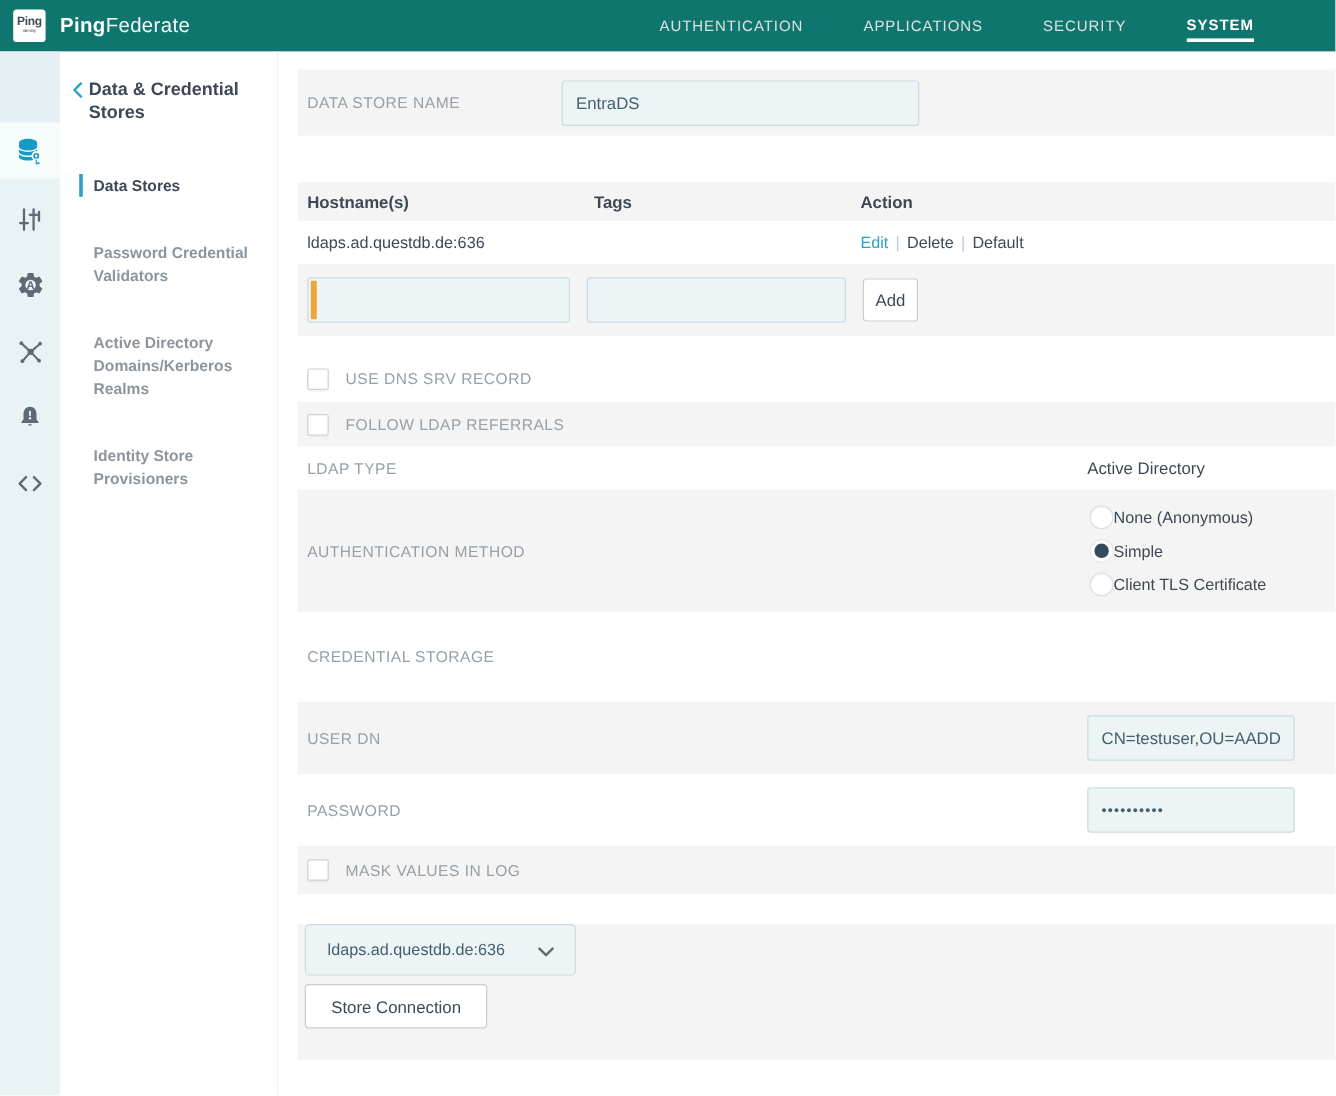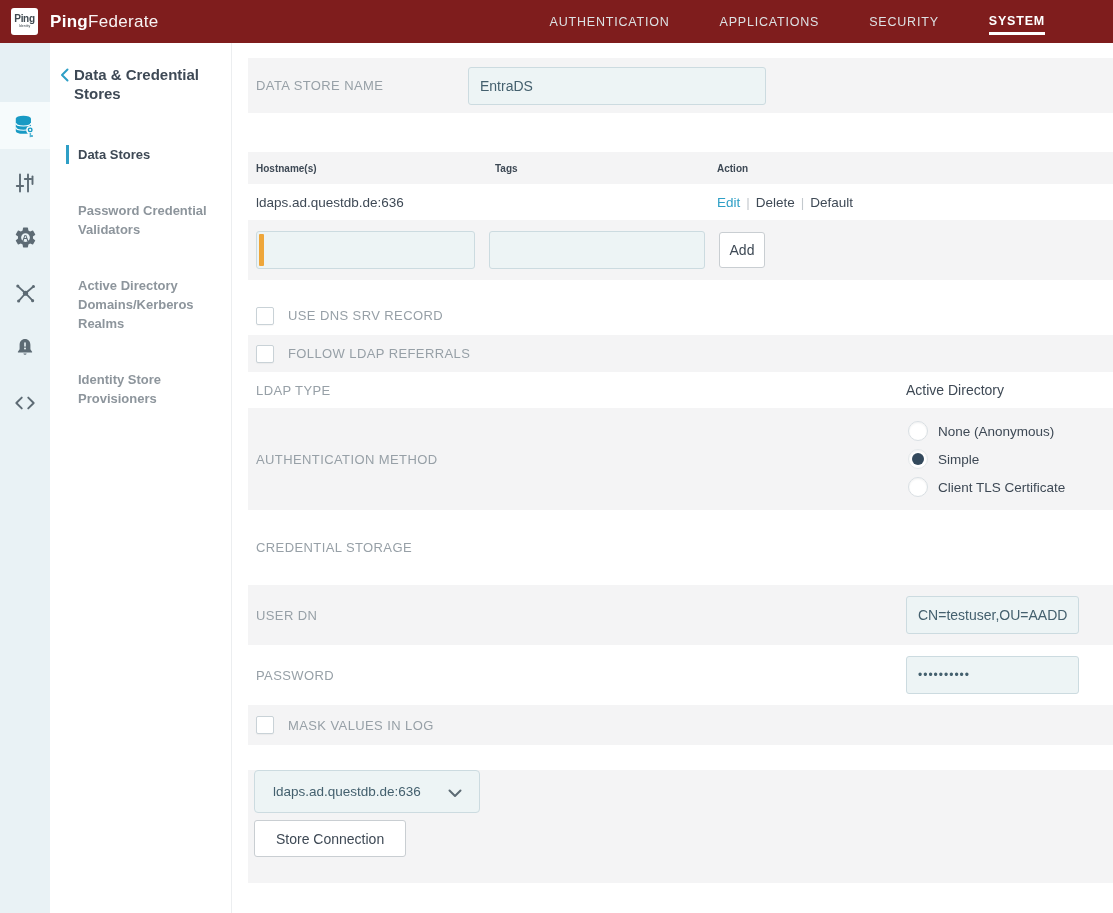--- a/index.html
+++ b/index.html
@@ -1,20 +1,20 @@
 <!DOCTYPE html>
 <html><head>
 <meta charset="utf-8">
 <style>
   * { margin:0; padding:0; box-sizing:border-box; }
   html,body { width:1113px; height:913px; overflow:hidden;
     font-family:"Liberation Sans", sans-serif; background:#fff; }
 
   
-  .topbar { height:43px; background:#7f1d1d; display:flex; align-items:center; }
+  .topbar { height:43px; background:#0f766e; display:flex; align-items:center; }
   .logo-box { width:27px; height:27px; background:#fff; border-radius:3px;
     margin-left:11px; display:flex; flex-direction:column; align-items:center;
     justify-content:center; line-height:1; }
   .logo-box .l1 { font-size:10px; font-weight:700; color:#3f4950; letter-spacing:-0.3px; }
   .logo-box .l2 { font-size:3.5px; color:#3f4950; margin-top:1px; }
   .brand { margin-left:12px; font-size:17px; color:#fff; letter-spacing:0.3px; }
   .brand .bold { font-weight:700; }
   .brand .light { font-weight:400; opacity:0.95; }
   .topnav { margin-left:auto; margin-right:68px; display:flex; gap:50px; align-items:center; }
   .topnav .nav-item { font-size:12.5px; letter-spacing:0.8px; color:#dde1e3;
@@ -58,21 +58,21 @@
     color:#44606e; padding:0 11px; outline:none; }
 
   
   .r-dsname { height:55px; }
   .r-dsname .tb-input { position:absolute; left:220px; width:298px; }
 
   
   .r-thead { height:32px; }
   .tgrid { display:grid; grid-template-columns:239px 222px 1fr; width:100%;
     align-items:center; }
-  .th { font-size:10px; font-weight:700; color:#3e4955; padding-left:8px; }
+  .th { font-size:14px; font-weight:700; color:#3e4955; padding-left:8px; }
   .r-trow { height:36px; }
   .td { font-size:13.5px; color:#3e4955; padding-left:8px; }
   .action-link { color:#2e9fc6; cursor:pointer; }
   .action-plain { color:#3e4955; cursor:pointer; }
   .action-sep { color:#c3c9cd; margin:0 6px; }
 
   .r-add { height:60px; }
   .r-add .inwrap { position:relative; margin-left:8px; }
   .r-add .tb-input.host { width:219px; padding-left:14px; }
   .r-add .tb-input.tags { width:216px; margin-left:14px; }
@@ -88,21 +88,21 @@
   .cbox { width:18px; height:18px; background:#fff; border:1px solid #c9d2d7;
     border-radius:2px; margin-left:8px; flex:none; cursor:pointer;
     display:flex; align-items:center; justify-content:center;
     box-shadow:0 1px 1px rgba(0,0,0,0.04); }
   .cb-label { font-size:13px; color:#97a0a7; letter-spacing:0.4px; margin-left:14px; }
 
   
   .valcol { position:absolute; left:658px; font-size:14px; color:#3e4955; }
   .r-ldaptype { height:36px; }
   .radio-col { position:absolute; left:660px; display:flex; flex-direction:column; gap:8px; }
-  .radio-row { display:flex; align-items:center; gap:10px; cursor:pointer; }
+  .radio-row { display:flex; align-items:center; cursor:pointer; }
   .radio { width:20px; height:20px; border-radius:50%; background:#fff;
     border:1px solid #d9dfe3; box-shadow:inset 0 1px 2px rgba(0,0,0,0.06); flex:none; }
   .radio.sel { border:1px solid #e4e8ea; display:flex; align-items:center; justify-content:center; }
   .radio.sel::after { content:""; width:12px; height:12px; border-radius:50%;
     background:#33495c; }
   .radio-label { font-size:13.5px; color:#3e4955; }
   .r-auth { height:102px; }
   .r-cred { height:75px; }
 
   .r-userdn { height:60px; }

